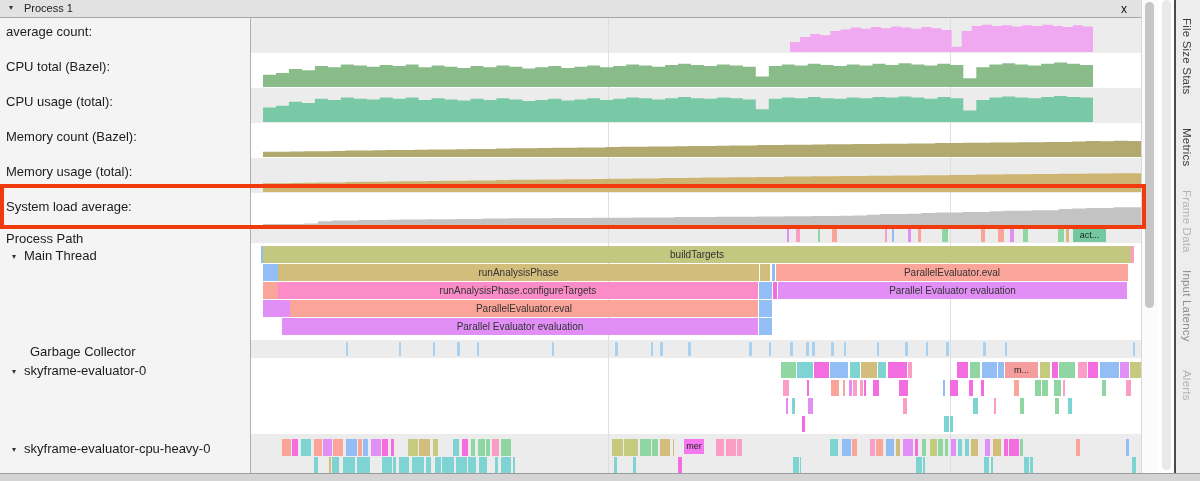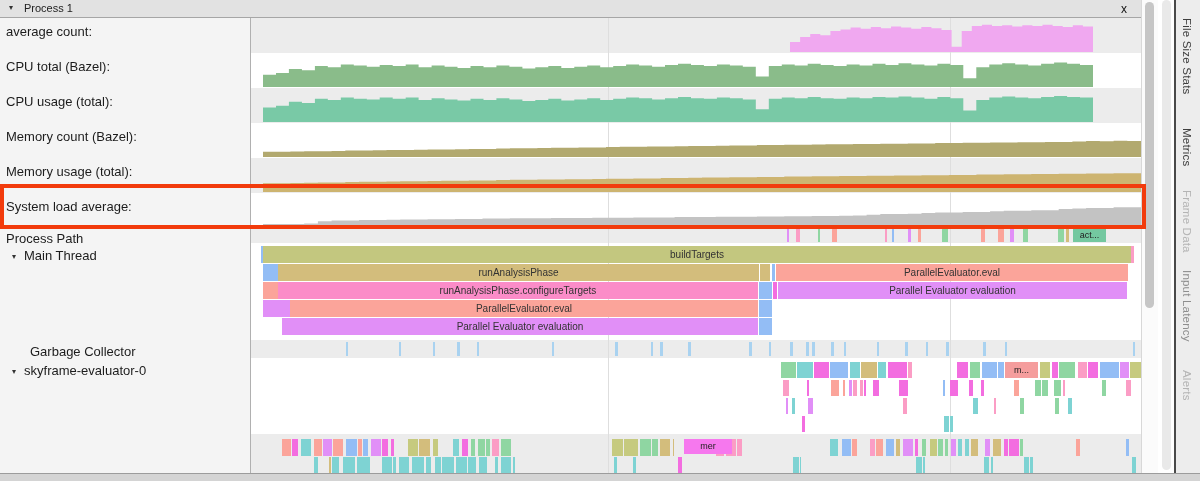--- a/index.html
+++ b/index.html
@@ -263,33 +263,34 @@
         <div class="tick" style="left: 800px; top: 457px; width: 1px; height: 16px; background: rgb(126, 211, 211);"></div>
         <div class="tick" style="left: 916px; top: 457px; width: 6px; height: 16px; background: rgb(126, 211, 211);"></div>
         <div class="tick" style="left: 923px; top: 457px; width: 2px; height: 16px; background: rgb(126, 211, 211);"></div>
         <div class="tick" style="left: 984px; top: 457px; width: 5px; height: 16px; background: rgb(126, 211, 211);"></div>
         <div class="tick" style="left: 991px; top: 457px; width: 2px; height: 16px; background: rgb(126, 211, 211);"></div>
         <div class="tick" style="left: 1024px; top: 457px; width: 5px; height: 16px; background: rgb(126, 211, 211);"></div>
         <div class="tick" style="left: 1030px; top: 457px; width: 3px; height: 16px; background: rgb(126, 211, 211);"></div>
         <div class="tick" style="left: 1132px; top: 457px; width: 4px; height: 16px; background: rgb(126, 211, 211);"></div>
         <div class="badge" style="left: 1073px; top: 229px; width: 33px; height: 13px; line-height: 13px; background: rgb(116, 200, 160);">act...</div>
         <div class="badge" style="left: 1005px; top: 362px; width: 33px; height: 16px; line-height: 16px; background: rgb(245, 157, 157);">m...</div>
-        <div class="badge" style="left: 684px; top: 439px; width: 48px; height: 15px; line-height: 15px; background: rgb(246, 120, 238);">mer</div>
+        <div class="badge" style="left: 684px; top: 439px; width: 20px; height: 15px; line-height: 15px; background: rgb(246, 120, 238);">mer</div>
       </div>
     <div class="label-panel" id="label-panel">
         <div class="track-label" style="top: 6px; left: 6px;"><span>average count:</span></div>
         <div class="track-label" style="top: 41px; left: 6px;"><span>CPU total (Bazel):</span></div>
         <div class="track-label" style="top: 76px; left: 6px;"><span>CPU usage (total):</span></div>
         <div class="track-label" style="top: 111px; left: 6px;"><span>Memory count (Bazel):</span></div>
         <div class="track-label" style="top: 146px; left: 6px;"><span>Memory usage (total):</span></div>
         <div class="track-label" style="top: 181px; left: 6px;"><span>System load average:</span></div>
         <div class="track-label" style="top: 213px; left: 6px;"><span>Process Path</span></div>
         <div class="track-label" style="top: 230px; left: 12px;"><span class="t-arrow">▾</span><span>Main Thread</span></div>
         <div class="track-label" style="top: 326px; left: 6px; margin-left: 24px;"><span>Garbage Collector</span></div>
         <div class="track-label" style="top: 345px; left: 12px;"><span class="t-arrow">▾</span><span>skyframe-evaluator-0</span></div>
+        <div class="track-label" style="top: 423px; left: 12px;"><span class="t-arrow">▾</span><span>skyframe-evaluator-cpu-heavy-0</span></div>
       </div>
   </div>
   <div class="highlight-box" id="highlight" style="left: 0px; top: 184px; width: 1138px; height: 37px; border-color: rgb(242, 59, 12);"></div>
   <div class="vscroll">
     <div class="vthumb" id="vthumb" style="top: 2px; height: 306px;"></div>
   </div>
   <div class="outer-scroll"></div>
   <div class="tabstrip" id="tabstrip">
       <div class="tab tone-dark" style="top: 18px;">File Size Stats</div>
       <div class="tab tone-dark" style="top: 128px;">Metrics</div>

